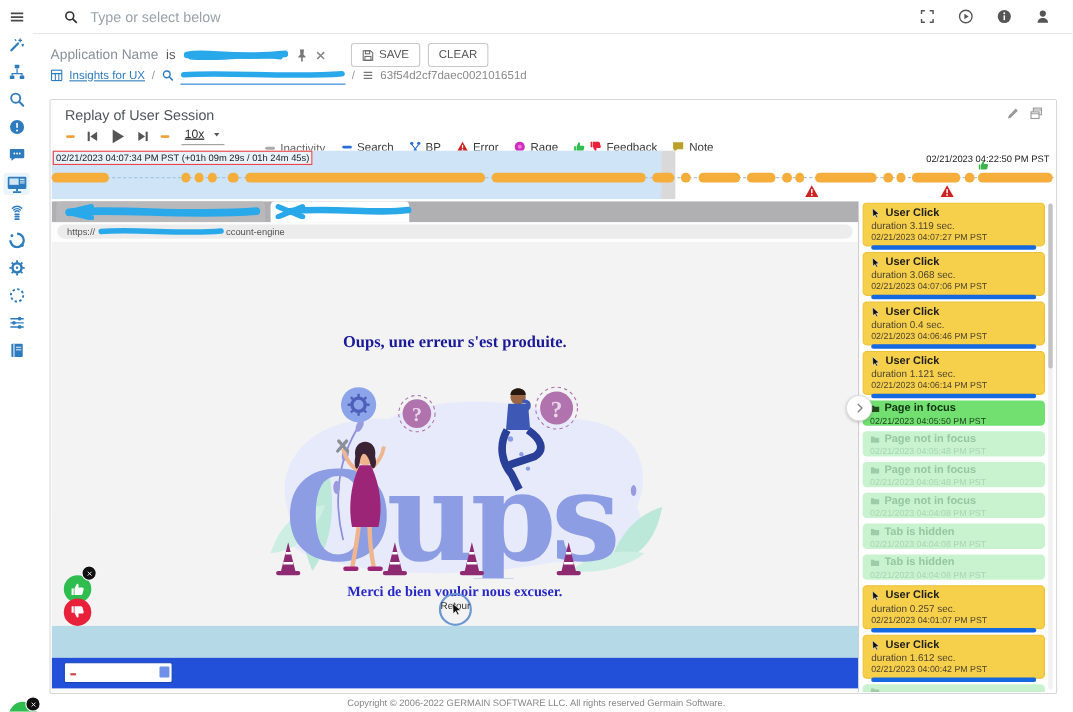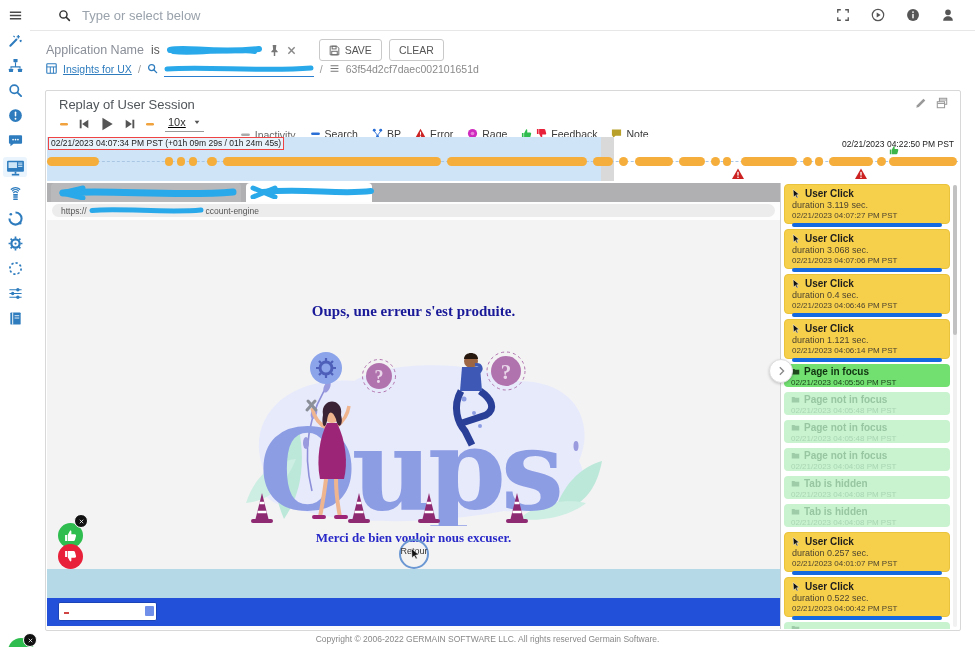--- a/index.html
+++ b/index.html
@@ -855,21 +855,21 @@
           </div>
           <div class="card click">
             <div class="t">
               <span class="ic">
                 <svg viewBox="0 0 12 12" style="width: 100%; height: 100%; display: block;">
                   <path d="M1.5 0.5l8 6.8-3.4.5 1.9 3.4-1.5.8-1.9-3.5-2.4 2.3z" fill="currentColor" stroke="#fff" stroke-width="0.6"></path>
                 </svg>
               </span>
               <span>User Click</span>
             </div>
-            <div class="d">duration 0.522 sec.</div>
+            <div class="d">duration 1.612 sec.</div>
             <div class="ts">02/21/2023 04:00:42 PM PST</div>
             <div class="bar"></div>
           </div>
           <div class="card unfocus">
             <div class="t">
               <span class="ic">
                 <svg viewBox="0 0 12 12" fill="currentColor" style="width: 100%; height: 100%; display: block;">
                   <path d="M1 2.5h3.6l1 1.3H11V10H1z"></path>
                 </svg>
               </span>

